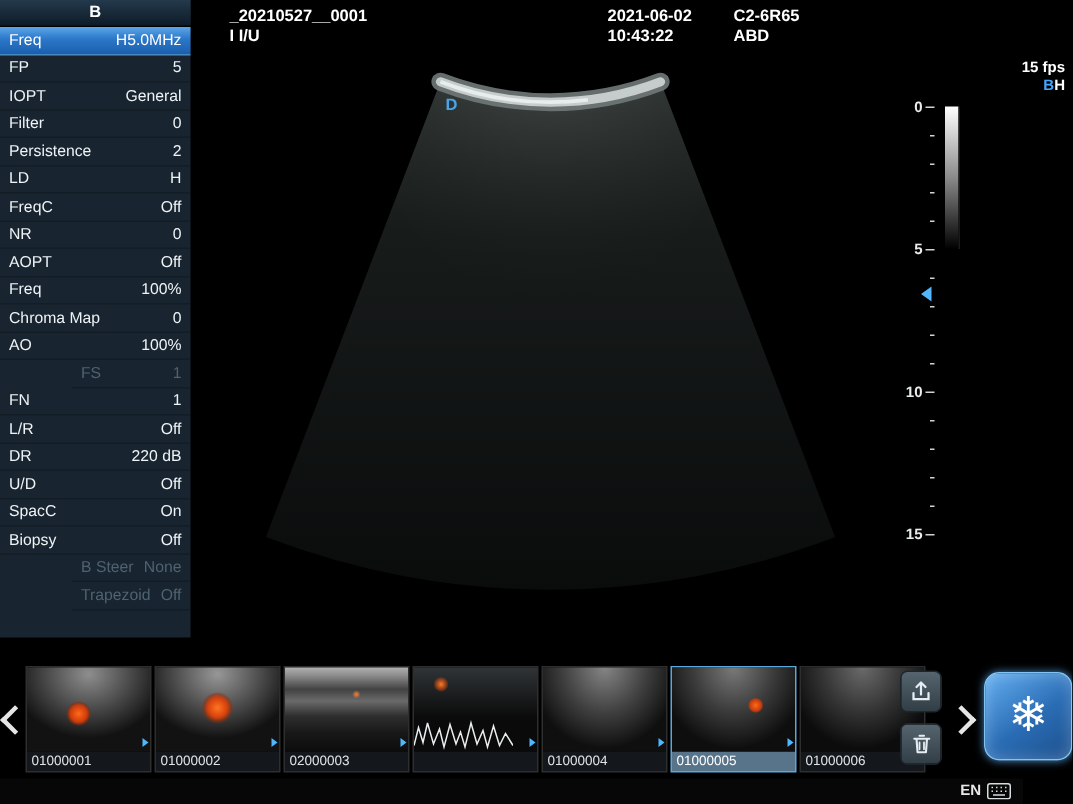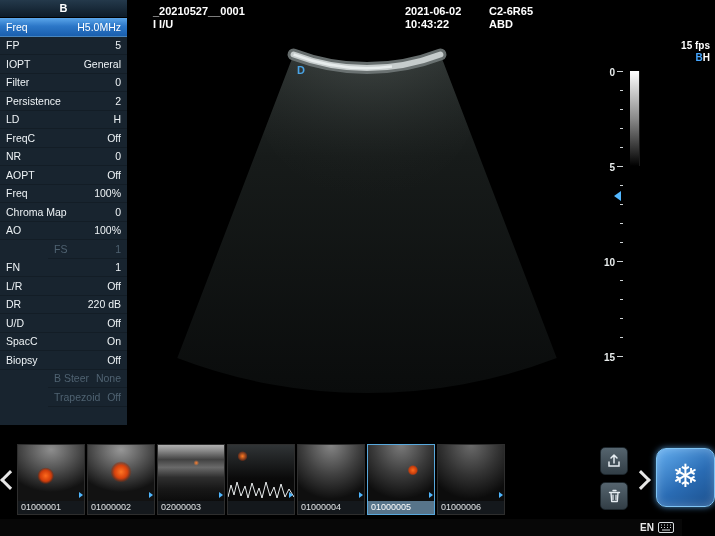--- a/index.html
+++ b/index.html
@@ -46,21 +46,21 @@
          border-right:7px solid #53b7ff;cursor:pointer;}
 
   
   .thumbstrip{position:absolute;left:0;top:443px;width:715px;height:76px;}
   .nav{position:absolute;top:22px;width:16px;height:28px;cursor:pointer;}
   .chev{display:block;width:11px;height:11px;border-left:3px solid #e6e6e6;
         border-bottom:3px solid #e6e6e6;margin-top:8px;}
   .prev{left:3px;} .prev .chev{transform:rotate(45deg);}
   .next{left:634px;} .next .chev{transform:rotate(225deg);}
   .thumbs{position:absolute;left:17px;top:1px;display:flex;gap:2px;}
-  .thumb{width:68px;height:71px;display:flex;flex-direction:column;background:#000;
+  .thumb{width:84px;height:71px;display:flex;flex-direction:column;background:#000;
          border:1px solid #2e2e2e;box-sizing:border-box;cursor:pointer;}
   .thumb.selected{border-color:#58a8dc;}
   .thumb.selected .lbl{background:#57748a;color:#fff;}
   .pic{position:relative;flex:1;overflow:hidden;}
   .pic::after{content:"";position:absolute;right:1px;bottom:3px;width:0;height:0;
               border-top:3px solid transparent;border-bottom:3px solid transparent;
               border-left:4px solid #4fb7ff;}
   .lbl{height:13px;line-height:13px;font-size:9px;color:#e0e4e6;background:#14181c;padding-left:3px;}
   .wave{position:absolute;left:0;bottom:0;}
 

